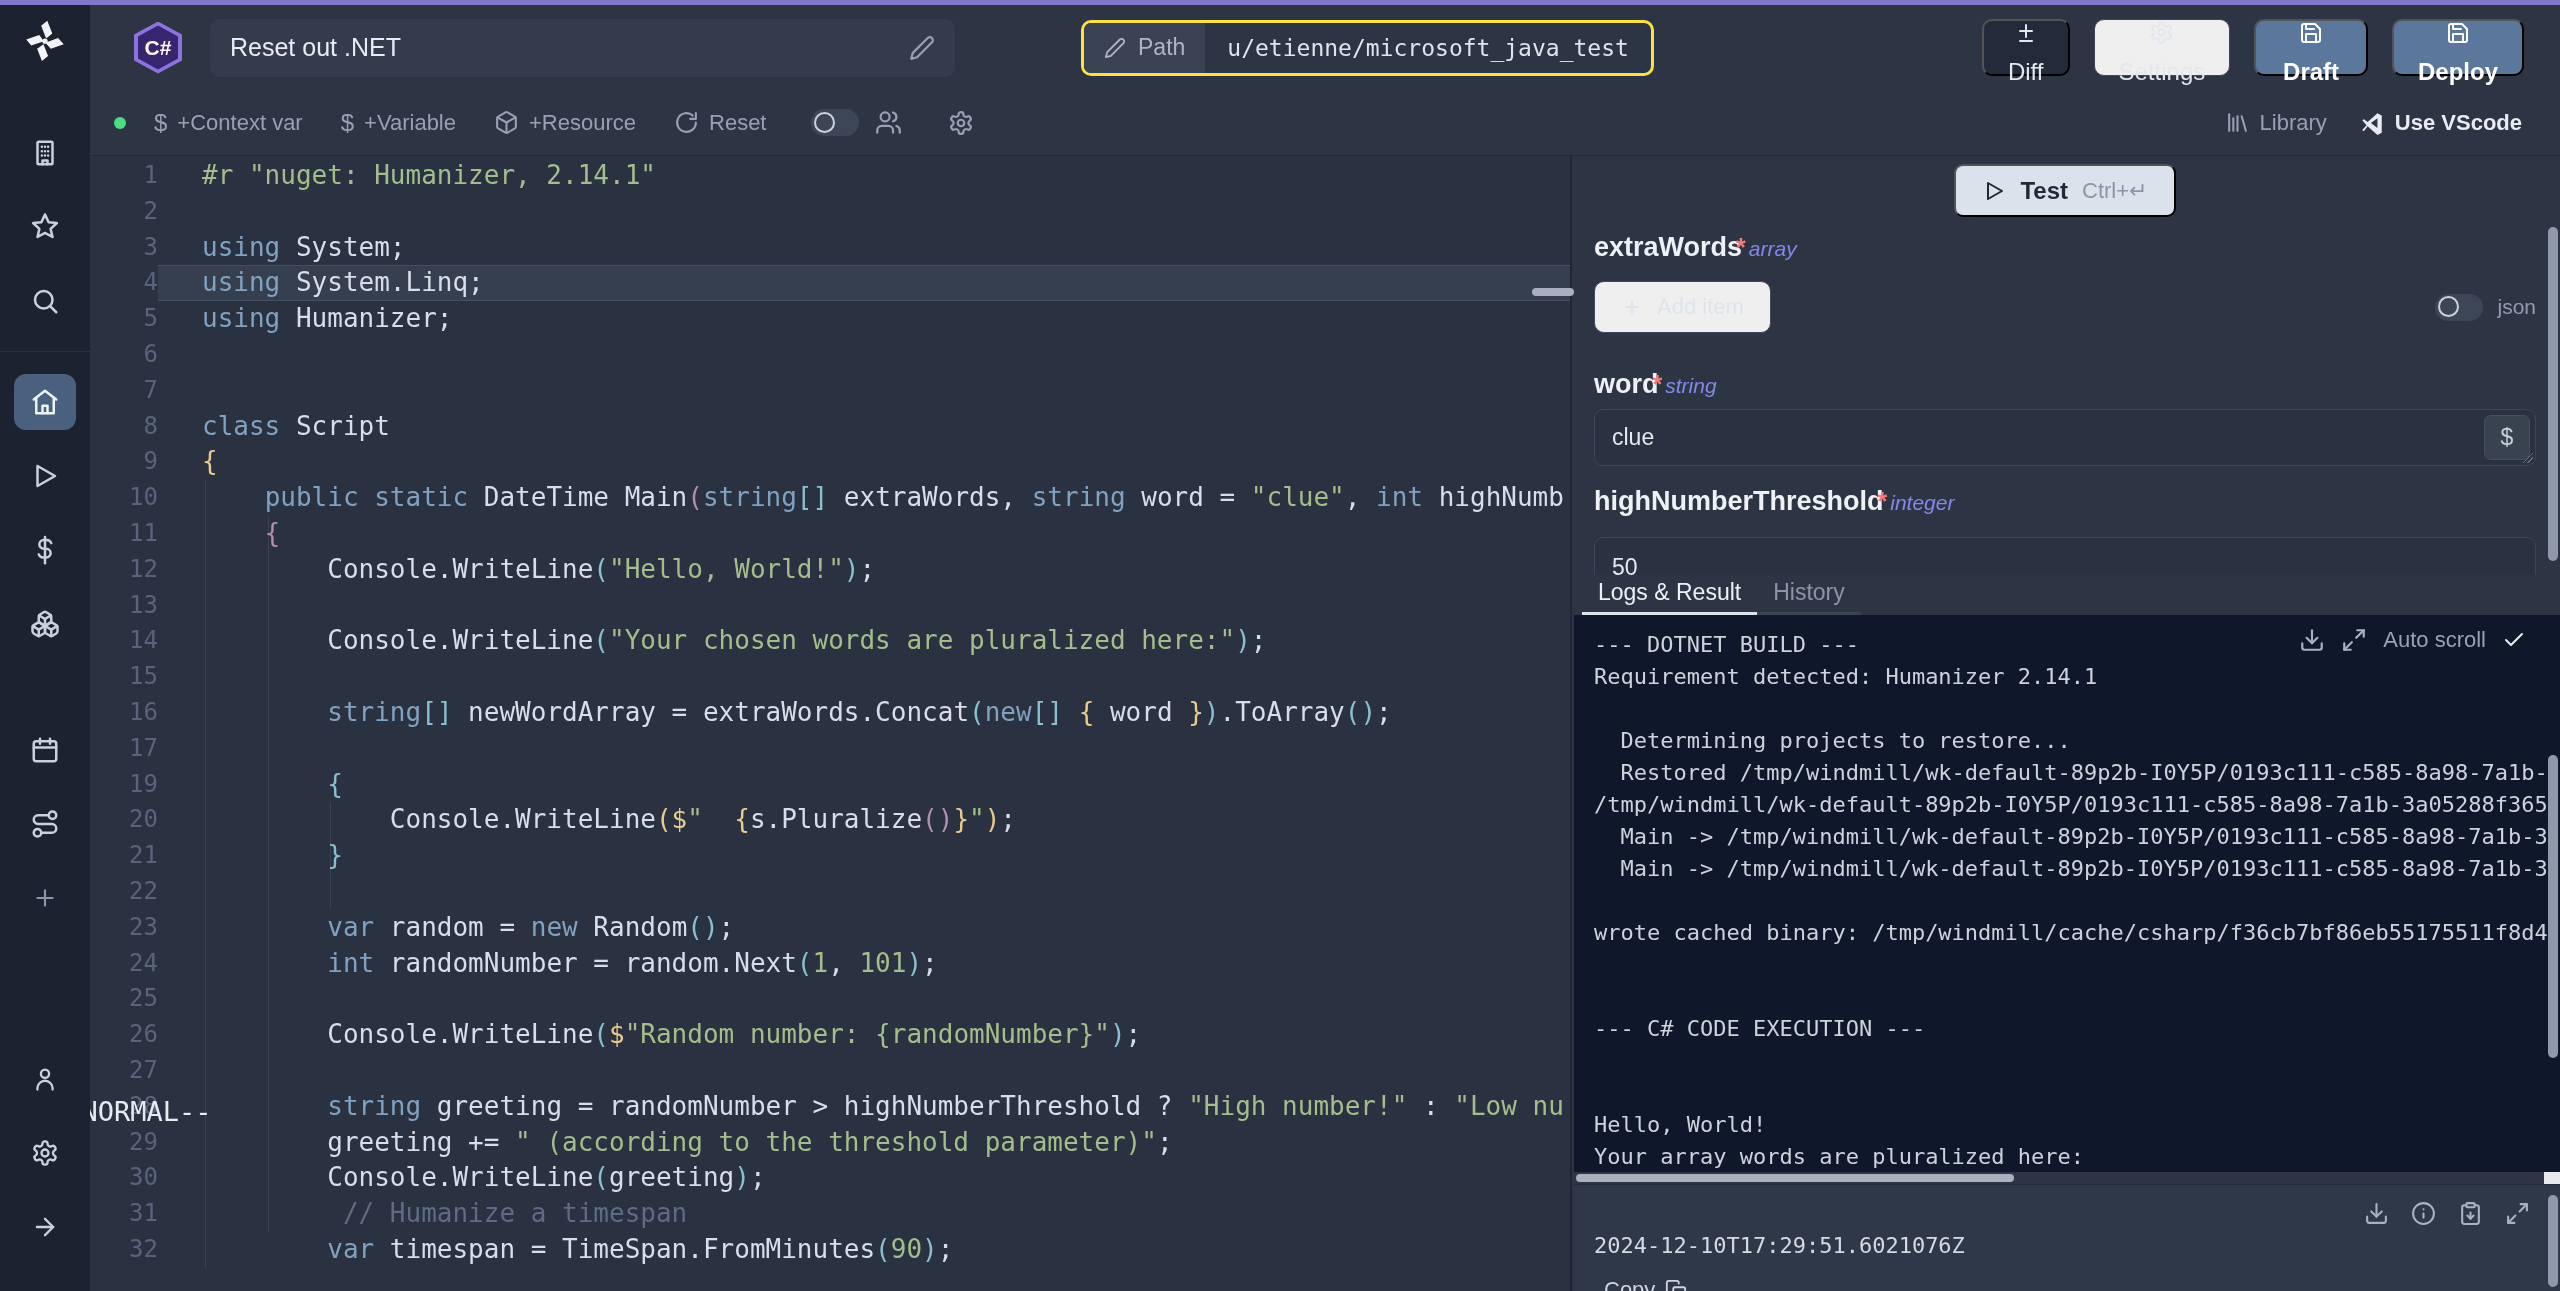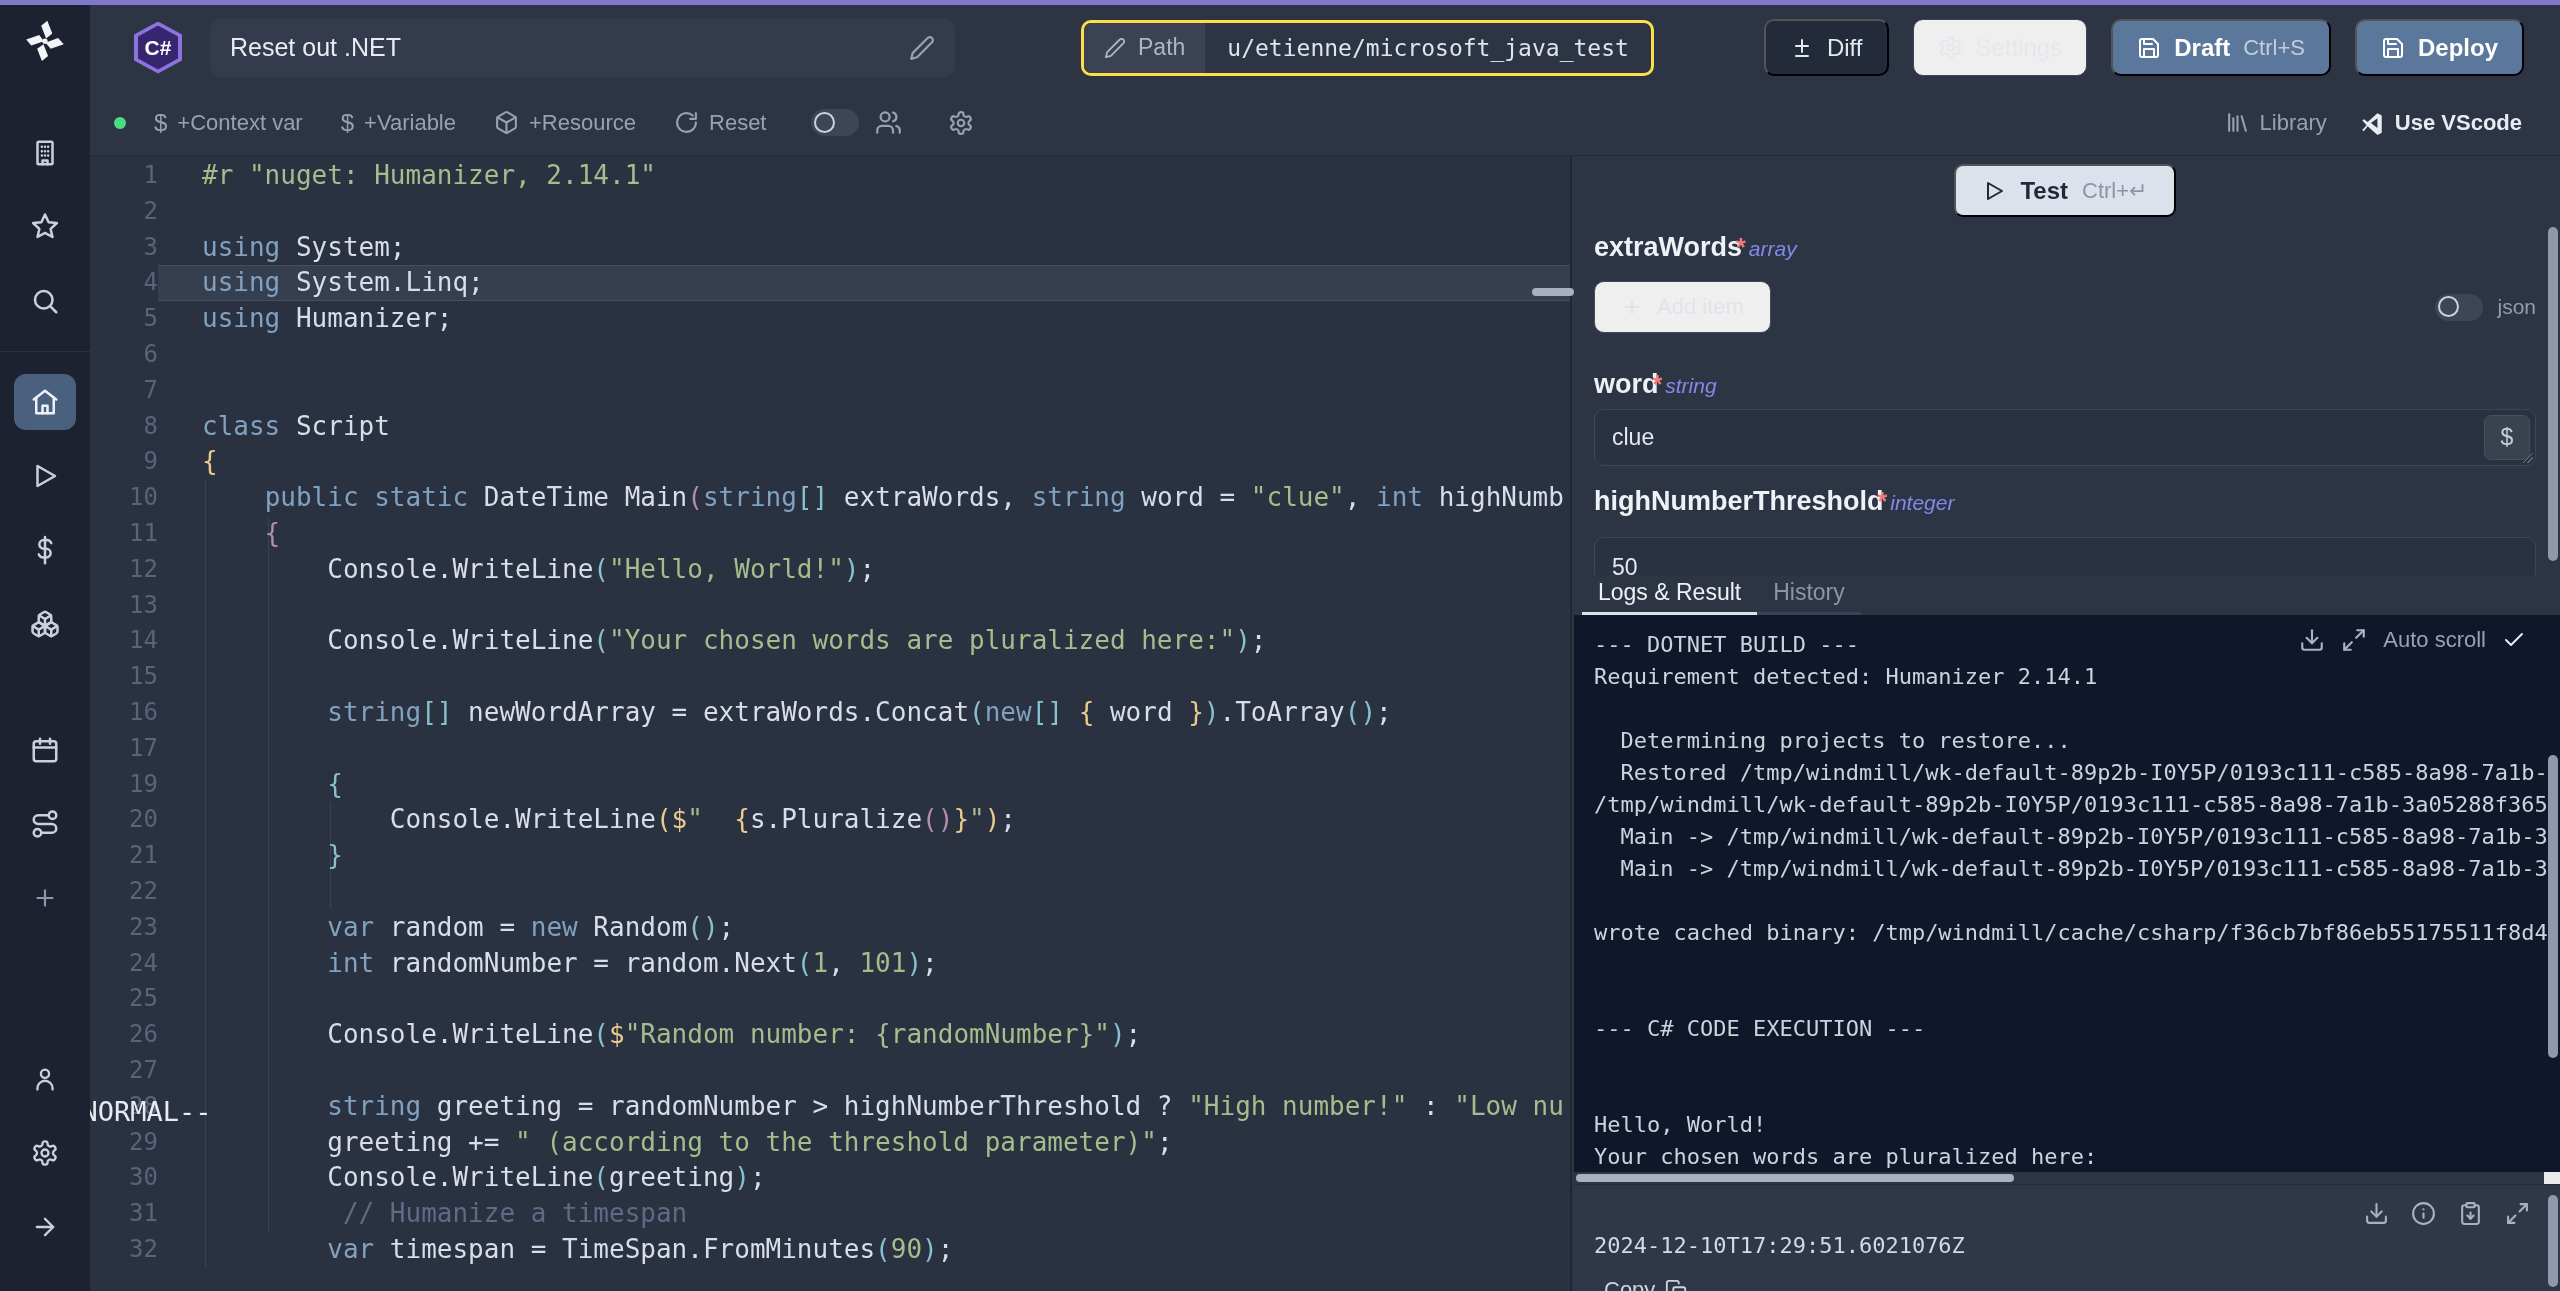--- a/index.html
+++ b/index.html
@@ -26,21 +26,21 @@
             display:flex; align-items:center; padding:0 36px 0 44px; }
   .csharp-hex { width:48px; height:52px; background:#8b74dd; clip-path:polygon(50% 0,100% 25%,100% 75%,50% 100%,0 75%,0 25%); position:relative; display:flex; align-items:center; justify-content:center; flex:0 0 auto; }
   .csharp-hex .inner { width:40px; height:44px; background:#37266f; clip-path:polygon(50% 0,100% 25%,100% 75%,50% 100%,0 75%,0 25%); display:flex; align-items:center; justify-content:center; font-weight:bold; font-size:21px; color:#ffffff; }
   .title-box { margin-left:28px; width:745px; height:58px; background:#333b4d; border-radius:10px; display:flex; align-items:center; padding:0 20px; }
   .title-box .t { font-size:25px; color:#e8ecf2; }
   .title-box .pencil { margin-left:auto; color:#98a1b3; }
   .path-group { margin-left:126px; height:56px; border:3px solid #fde047; border-radius:10px; display:flex; align-items:stretch; overflow:hidden; }
   .path-left { background:#3a4253; display:flex; align-items:center; gap:12px; padding:0 20px; color:#aeb6c4; font-size:23px; }
   .path-value { display:flex; align-items:center; padding:0 22px; font-family:"DejaVu Sans Mono", monospace; font-size:23px; color:#dfe4ec; }
   .hdr-right { margin-left:auto; display:flex; align-items:center; gap:24px; }
-  .btn { height:57px; border-radius:10px; display:flex; align-items:center; gap:13px; padding:0 24px; font-size:24px; color:#e3e7ee; cursor:default; }
+  .btn { height:57px; border-radius:10px; display:flex; align-items:center; gap:13px; padding:0 24px; font-size:24px; color:#e3e7ee; cursor:default;flex-direction:column; }
   .btn-dark { background:#232a3a; }
   .btn-outline { border:1px solid #3d4658; }
   .btn-blue { background:#5b789c; color:#ffffff; font-weight:bold; }
   .kbd-hint { font-weight:normal; color:#c2cedd; font-size:22px; }
 
   
   #toolbar { position:absolute; left:90px; top:90px; width:2470px; height:66px; background:#2d3545; border-bottom:1px solid #222938;
              display:flex; align-items:center; padding:0 38px 0 24px; color:#98a1b3; font-size:22px; }
   .tb-item { display:flex; align-items:center; gap:10px; margin-right:38px; }
   .tb-dot { width:12px; height:12px; border-radius:50%; background:#4ade80; margin-right:28px; }
@@ -501,21 +501,21 @@
         <div class="log-line">  Main -&gt; /tmp/windmill/wk-default-89p2b-I0Y5P/0193c111-c585-8a98-7a1b-3</div>
         <div class="log-line">  Main -&gt; /tmp/windmill/wk-default-89p2b-I0Y5P/0193c111-c585-8a98-7a1b-3</div>
         <div class="log-line"> </div>
         <div class="log-line">wrote cached binary: /tmp/windmill/cache/csharp/f36cb7bf86eb55175511f8d4</div>
         <div class="log-line"> </div>
         <div class="log-line"> </div>
         <div class="log-line">--- C# CODE EXECUTION ---</div>
         <div class="log-line"> </div>
         <div class="log-line"> </div>
         <div class="log-line">Hello, World!</div>
-        <div class="log-line">Your chosen words are pluralized here:</div>
+        <div class="log-line">Your array words are pluralized here:</div>
       </div>
   </div>
   <div id="autoscroll">
     <span>
         <svg class="ico" width="26" height="26" viewBox="0 0 24 24">
           <path d="M21 15v4a2 2 0 0 1-2 2H5a2 2 0 0 1-2-2v-4"></path>
           <path d="m7 10 5 5 5-5"></path>
           <path d="M12 15V3"></path>
         </svg>
       </span>

